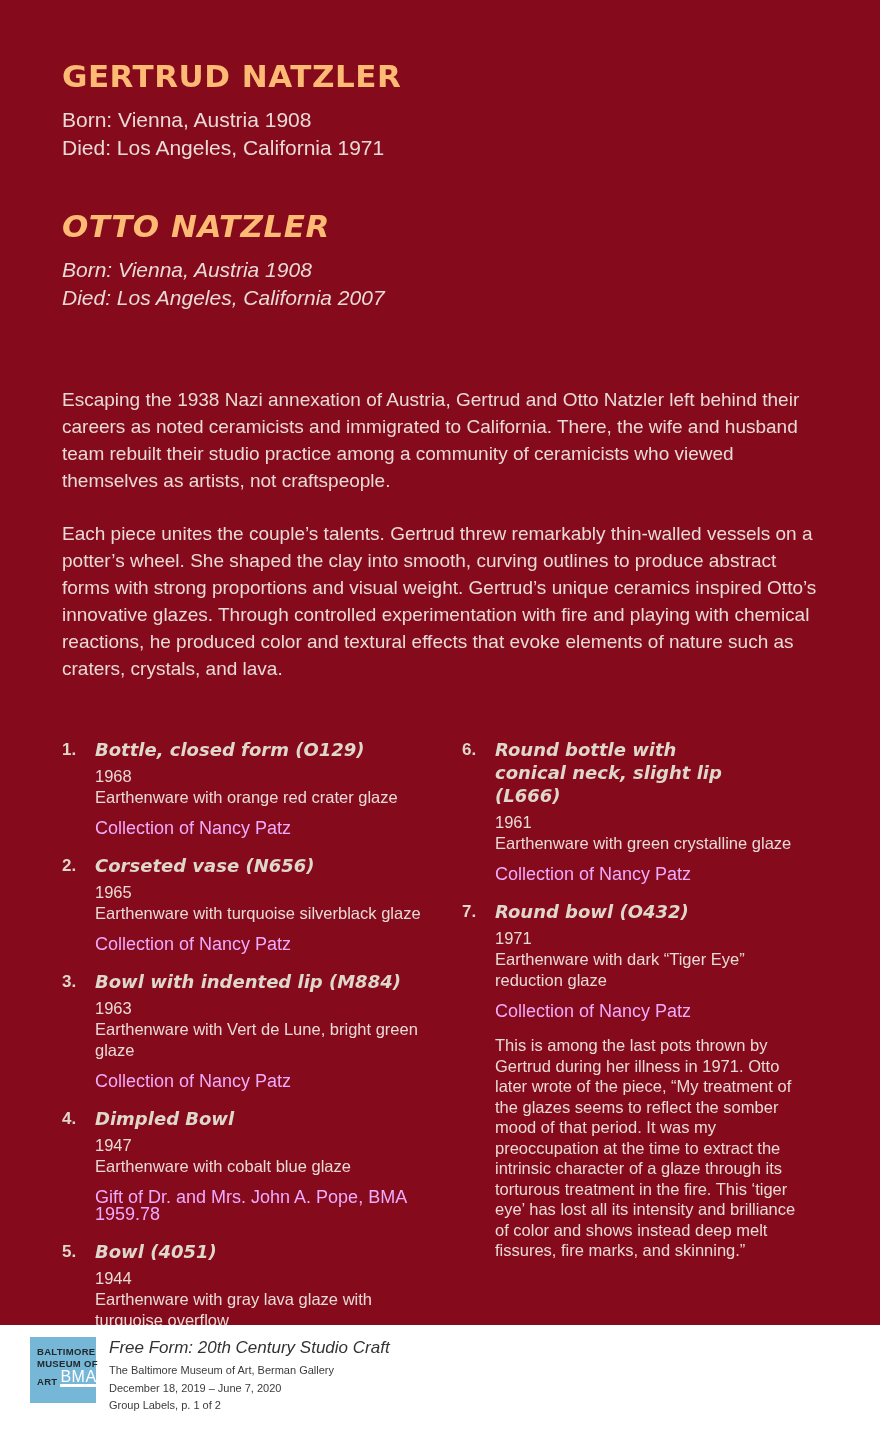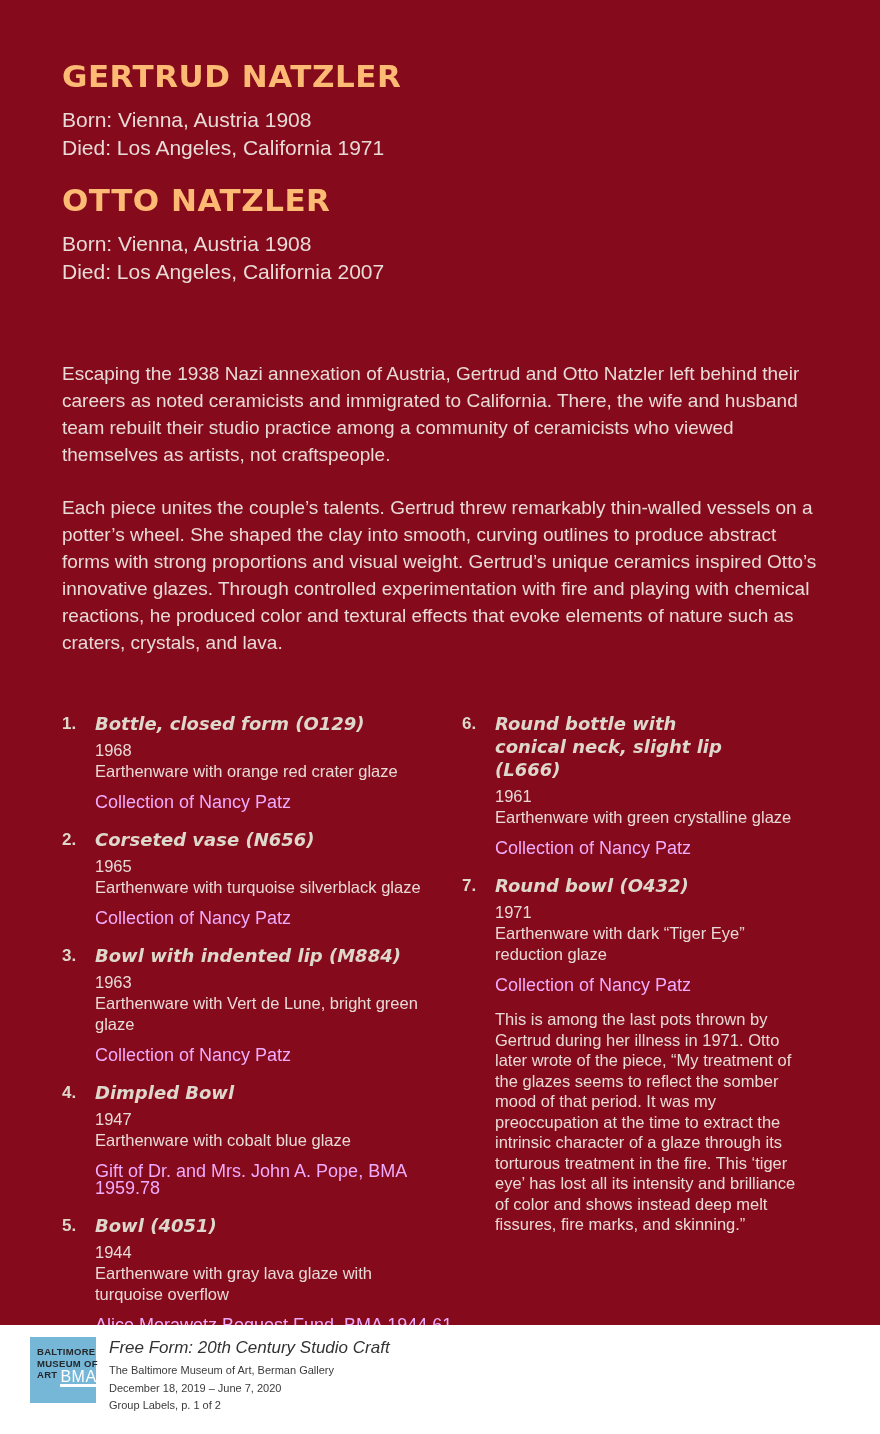--- a/index.html
+++ b/index.html
@@ -19,21 +19,21 @@
   }
   .artist h1 {
     margin:0 0 12px 0;
     font-family:"DejaVu Sans", sans-serif;
     font-weight:700;
     font-size:31px;
     letter-spacing:0.5px;
     color:#fdba74;
   }
   .bio-line { margin:0; font-size:21px; line-height:28px; color:#e8dad6; }
-  .artist + .artist { margin-top:20px; }
+  .artist + .artist { margin-top:46px;font-style:italic; }
 
   .intro { margin-top:74px; width:766px; }
   .intro p { margin:0 0 26px 0; font-size:19px; line-height:27px; color:#e8dad6; }
 
   .works { margin-top:56px; display:flex; }
   .col-left { flex:0 0 400px; }
   .col-right { width:345px; }
 
   .work { display:flex; margin-bottom:17px; }
   .work-num {
@@ -68,21 +68,21 @@
     background:#76b6d7;
     padding:9px 5px 0 7px;
     color:#23282b;
     flex:0 0 66px;
   }
   .logo-line {
     font-size:9.5px; font-weight:700;
     line-height:11.5px; letter-spacing:0.3px;
     white-space:nowrap;
   }
-  .logo-line3 { display:flex; align-items:flex-start; gap:3px; }
+  .logo-line3 { display:flex; align-items:flex-end; gap:3px; }
   .logo-bma {
     font-size:16px; font-weight:400; line-height:15px;
     color:#ffffff;
     border-bottom:3px solid #ffffff;
     letter-spacing:0.5px;
   }
   .footer-text { margin-left:13px; color:#3b3b3b; }
   .footer-title { font-size:17px; line-height:22px; color:#333333; margin:0 0 3px 0;font-style:italic; }
   .footer-line { font-size:11px; line-height:17.5px; margin:0; }
 </style>

